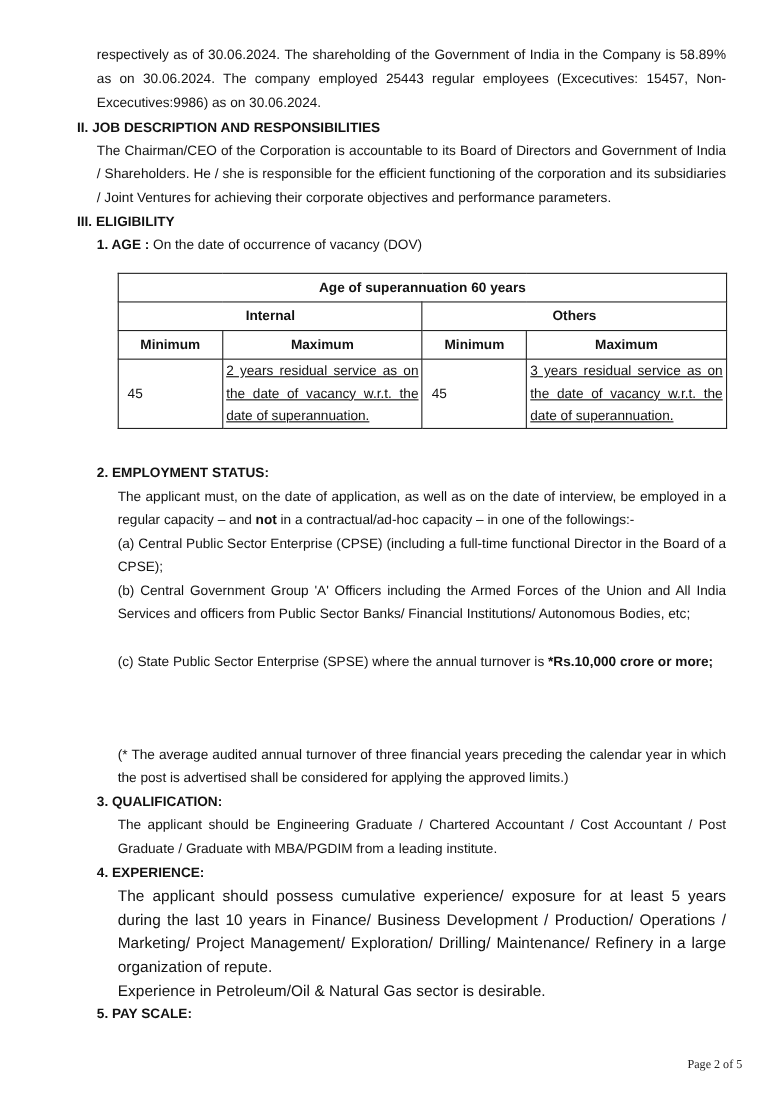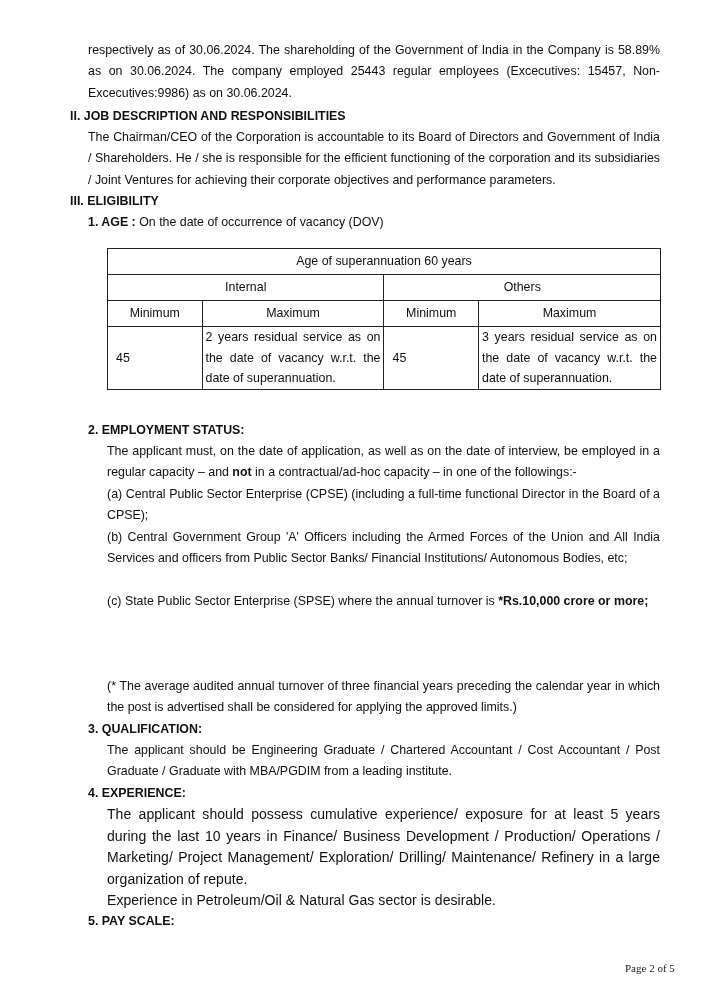--- a/index.html
+++ b/index.html
@@ -21,27 +21,27 @@
   .b { font-weight: bold; }
   .big { font-size: 14px; line-height: 21.5px; letter-spacing: 0.05px; }
 
   table.age {
     position: absolute; left: 107px; top: 248px; width: 554px;
     border-collapse: collapse; font-size: 12.4px;
   }
   table.age td {
     border: 1px solid #222; padding: 0 3px; line-height: 20.5px; vertical-align: middle;
   }
-  table.age tr.h td { font-weight: normal; text-align: center; height: 25px; }
+  table.age tr.h td { font-weight: bold; text-align: center; height: 25px; }
   table.age td.c1 { width: 88px; }
   table.age td.c2 { width: 176px; }
   table.age td.c3 { width: 88px; }
   table.age td.c4 { width: 176px; }
   table.age td.num { padding-left: 8px; }
-  table.age td.txt { text-align: justify; }
+  table.age td.txt { text-align: justify; text-decoration: underline; }
 
   .footer {
     position: absolute; left: 625px; top: 962px;
     font-family: "Liberation Serif", serif; font-size: 11px; color: #222; text-align: center;
   }
 </style>
 </head>
 <body>
 
 <div class="page">

